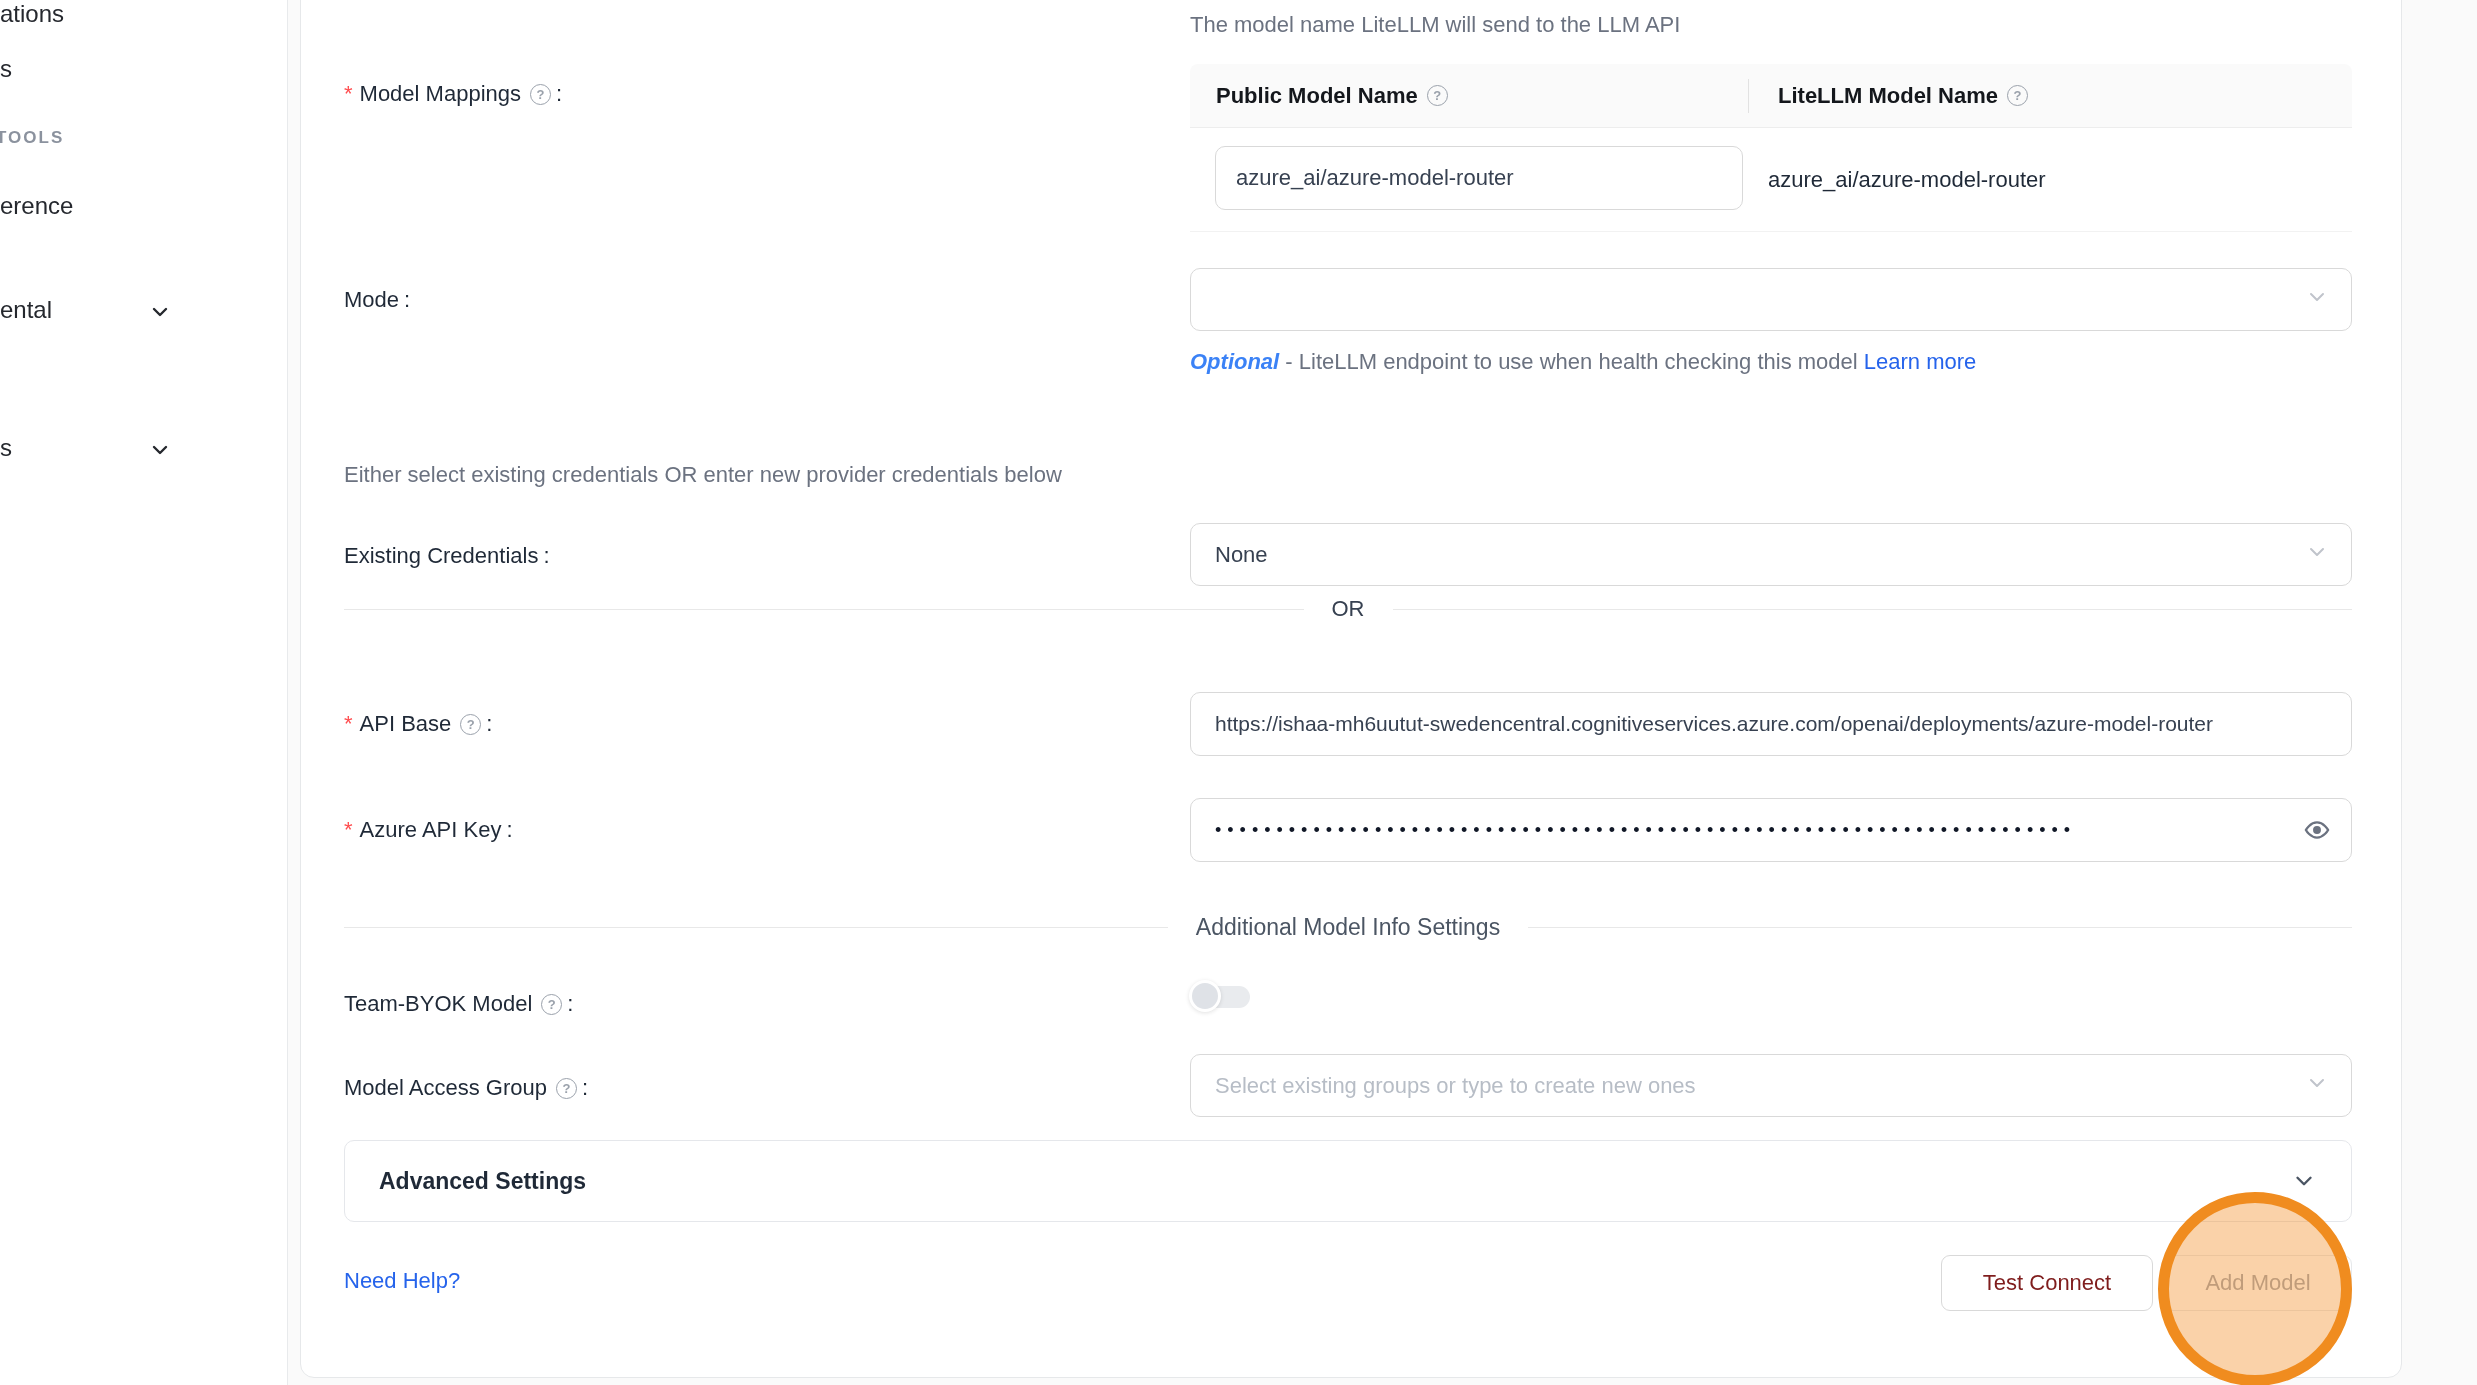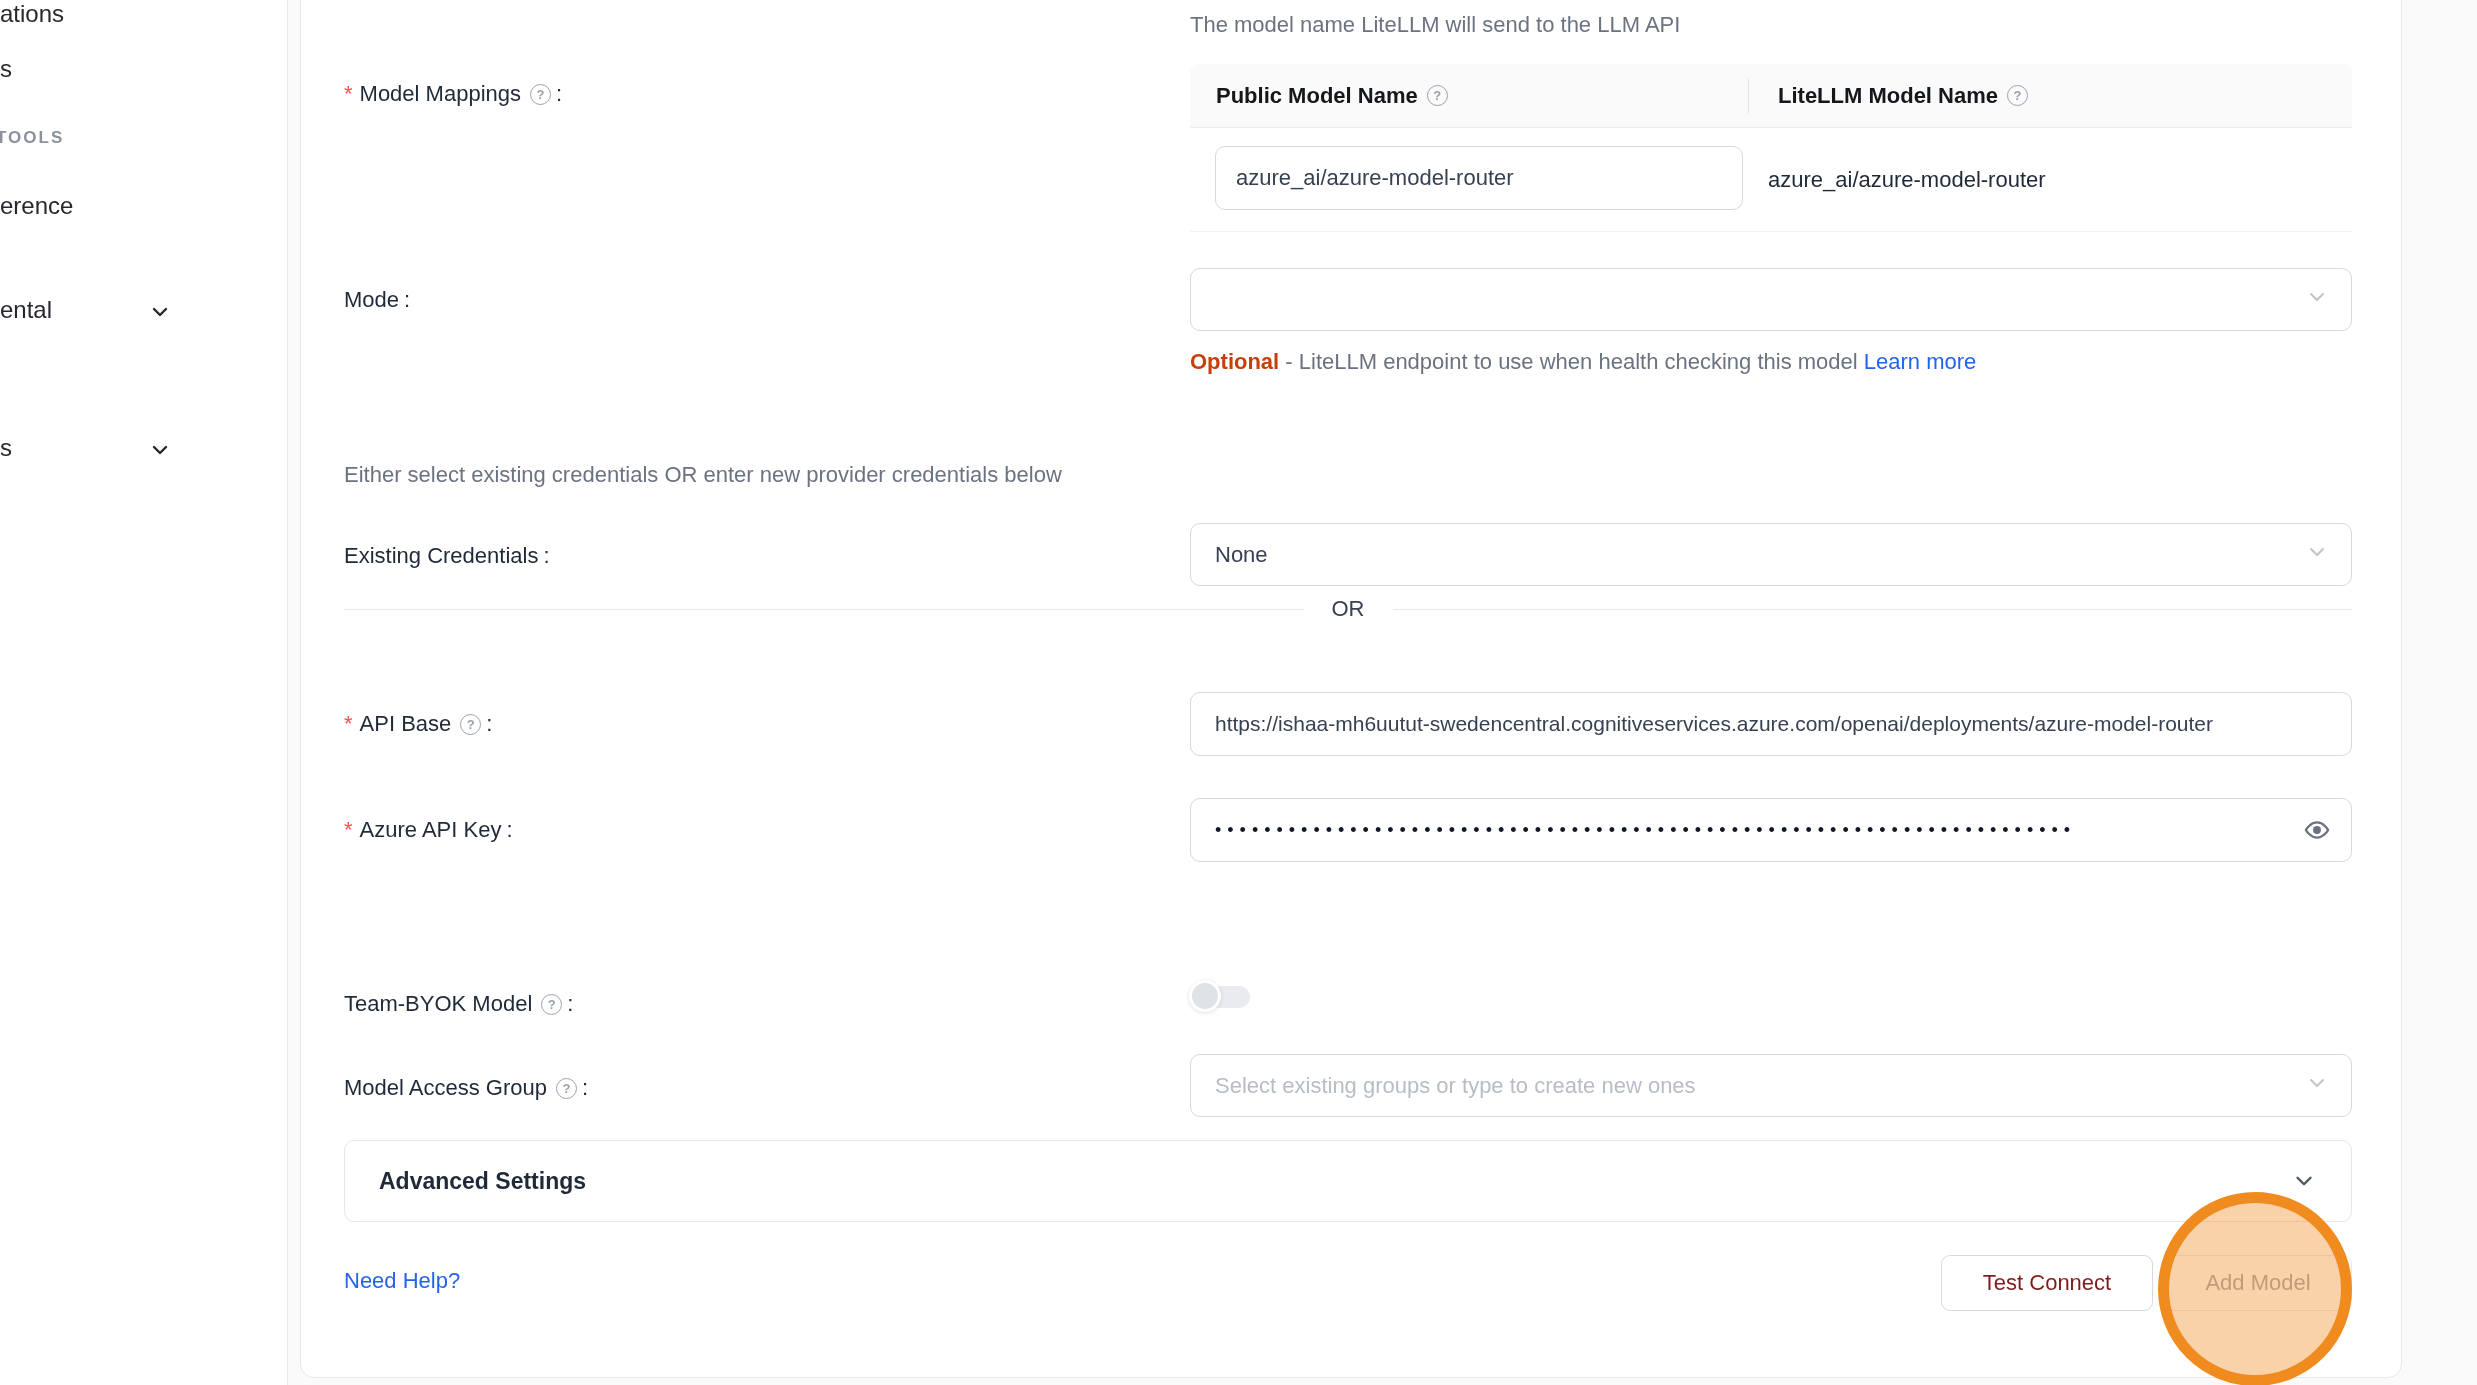--- a/index.html
+++ b/index.html
@@ -140,21 +140,21 @@
   </div>
   <div class="control" style="top:268px;">
     <span></span>
     <span class="chev">
       <svg width="24" height="24" viewBox="0 0 24 24" fill="none" stroke="#c0c4cb" stroke-width="2" stroke-linecap="round" stroke-linejoin="round">
           <polyline points="6 9 12 15 18 9"></polyline>
         </svg>
     </span>
   </div>
   <div class="helper" style="left:1190px;top:342px;width:880px;line-height:40px;">
-    <span style="font-weight:700;color:#c2410c;">Optional</span><span> - LiteLLM endpoint to use when health checking this model </span><a class="link">Learn more</a>
+    <span style="font-weight:700;color:#3b82f6;font-style:italic;">Optional</span><span> - LiteLLM endpoint to use when health checking this model </span><a class="link">Learn more</a>
   </div>
 
   <div class="helper" style="left:344px;top:462px;">Either select existing credentials OR enter new provider credentials below</div>
 
   <div class="label-row" style="top:540px;">
     <span class="txt">Existing Credentials</span>
     <span class="colon">:</span>
   </div>
   <div class="control" style="top:523px;">
     <span>None</span>
@@ -189,20 +189,25 @@
   <div class="text-input masked" style="top:798px;">
     <span>••••••••••••••••••••••••••••••••••••••••••••••••••••••••••••••••••••••</span>
     <span class="eye">
       <svg width="28" height="28" viewBox="0 0 24 24" fill="none" stroke="#6b7280" stroke-width="2">
           <path d="M2.5 12s3.5-6.5 9.5-6.5S21.5 12 21.5 12s-3.5 6.5-9.5 6.5S2.5 12 2.5 12z"></path>
           <circle cx="12" cy="12" r="3.4" fill="#6b7280" stroke="none"></circle>
         </svg>
     </span>
   </div>
 
+  <div class="h-divider" style="top:912px;">
+    <div class="line"></div>
+    <div class="dtext" style="font-size:23px;">Additional Model Info Settings</div>
+    <div class="line"></div>
+  </div>
 
   <div class="label-row" style="top:988px;">
     <span class="txt">Team-BYOK Model</span>
     <span class="q-icon">
         <span>?</span>
       </span>
     <span class="colon">:</span>
   </div>
   <div class="toggle">
     <div class="track"></div>

